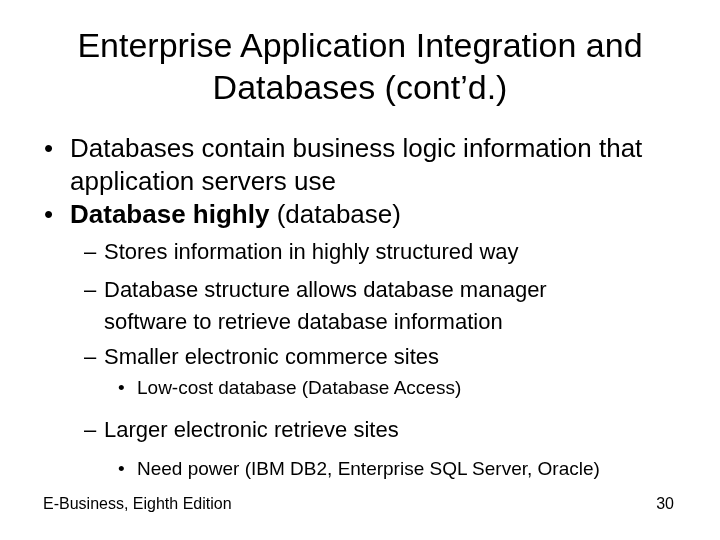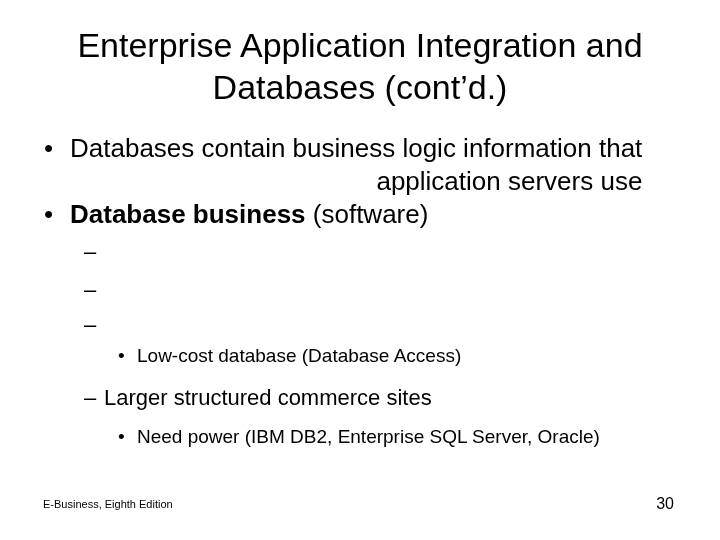--- a/index.html
+++ b/index.html
@@ -39,21 +39,20 @@
   .item {
     display: flex;
     align-items: flex-start;
   }
   .item .marker {
     flex: none;
     text-align: left;
   }
   .item .txt {
     white-space: pre-line;
-    text-align: right;
   }
   .li1 {
     font-size: 26px;
     line-height: 33px;
     padding-left: 44px;
   }
   .li1 .marker { width: 26px; }
   .li2 {
     font-size: 22px;
     line-height: 32px;
@@ -72,21 +71,21 @@
   .mt3  { margin-top: 3px; }
   .mt11 { margin-top: 11px; }
   .mt8  { margin-top: 8px; }
 
   .bold { font-weight: 700; }
 
   .footer-left {
     position: absolute;
     left: 43px;
     top: 495px;
-    font-size: 11px;
+    font-size: 16px;
     line-height: 18px;
   }
   .footer-page {
     position: absolute;
     right: 46px;
     top: 495px;
     font-size: 16px;
     line-height: 18px;
     text-align: right;
     margin-left: 44px;
@@ -103,43 +102,47 @@
   <div class="content">
 
     <div class="item li1">
       <span class="marker">•</span>
       <div class="txt">Databases contain business logic information that
 application servers use</div>
     </div>
 
     <div class="item li1">
       <span class="marker">•</span>
-      <div class="txt"><span class="bold">Database business</span><span> (software)</span></div>
+      <div class="txt"><span class="bold">Database highly</span><span> (database)</span></div>
     </div>
 
     <div class="item li2 mt5">
       <span class="marker">–</span>
+      <div class="txt">Stores information in highly structured way</div>
     </div>
 
     <div class="item li2 mt6">
       <span class="marker">–</span>
+      <div class="txt">Database structure allows database manager
+software to retrieve database information</div>
     </div>
 
     <div class="item li2 mt3">
       <span class="marker">–</span>
+      <div class="txt">Smaller electronic commerce sites</div>
     </div>
 
     <div class="item li3">
       <span class="marker">•</span>
       <div class="txt">Low-cost database (Database Access)</div>
     </div>
 
     <div class="item li2 mt11">
       <span class="marker">–</span>
-      <div class="txt">Larger structured commerce sites</div>
+      <div class="txt">Larger electronic retrieve sites</div>
     </div>
 
     <div class="item li3 mt8">
       <span class="marker">•</span>
       <div class="txt">Need power (IBM DB2, Enterprise SQL Server, Oracle)</div>
     </div>
 
   </div>
 
   <div class="footer-left">E-Business, Eighth Edition</div>

